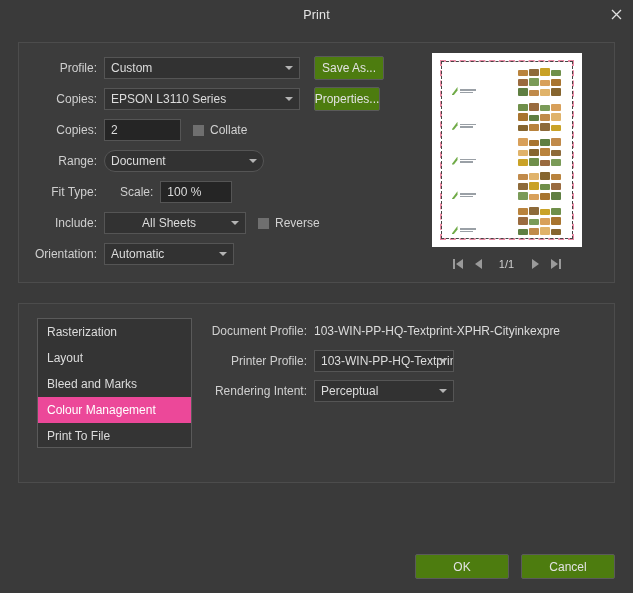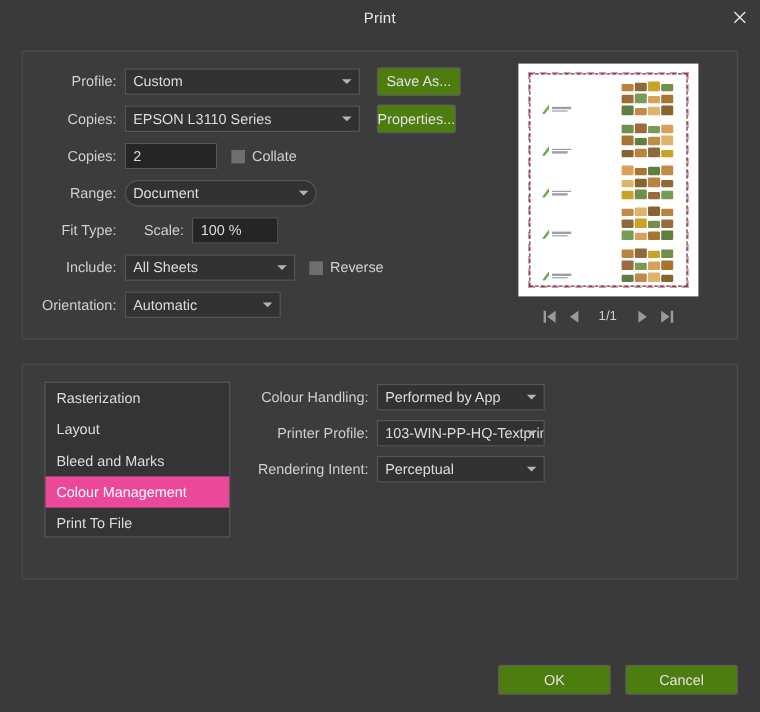--- a/index.html
+++ b/index.html
@@ -110,21 +110,21 @@
     margin-top: -2px;
     width: 0; height: 0;
     border-left: 4px solid transparent;
     border-right: 4px solid transparent;
     border-top: 4px solid #b4b4b4;
   }
   .combo.w-profile { width: 196px; }
   .combo.w-printer { width: 196px; }
   .combo.w-range   { width: 160px; border-radius: 11px; }
   .combo.w-fit     { width: 130px; }
-  .combo.w-include { width: 142px; }
+  .combo.w-include { width: 142px; justify-content: center; }
   .combo.w-orient  { width: 130px; }
 
   
   .txt {
     height: 22px;
     background: #252525;
     border: 1px solid #555;
     font-size: 12px;
     color: #dcdcdc;
     padding: 0 6px;
@@ -559,28 +559,25 @@
     <div class="cat-list" id="cat-list">
         <div class="cat-item">Rasterization</div>
         <div class="cat-item">Layout</div>
         <div class="cat-item">Bleed and Marks</div>
         <div class="cat-item selected" style="background: #ec4899;">Colour Management</div>
         <div class="cat-item">Print To File</div>
       </div>
 
     <div class="cm-area">
 
-
       <div class="cm-row">
-        <div class="cm-lbl">Colour Handling:</div>
-        <div class="combo w-cm">
-          <span>Performed by App</span>
-          <span class="arrow"></span>
-        </div>
-      </div>
+        <div class="cm-lbl">Document Profile:</div>
+        <div class="cm-static">103-WIN-PP-HQ-Textprint-XPHR-Cityinkexpre</div>
+      </div>
+
 
       <div class="cm-row">
         <div class="cm-lbl">Printer Profile:</div>
         <div class="combo w-cm">
           <span>103-WIN-PP-HQ-Textprint</span>
           <span class="arrow"></span>
         </div>
       </div>
 
       <div class="cm-row">

